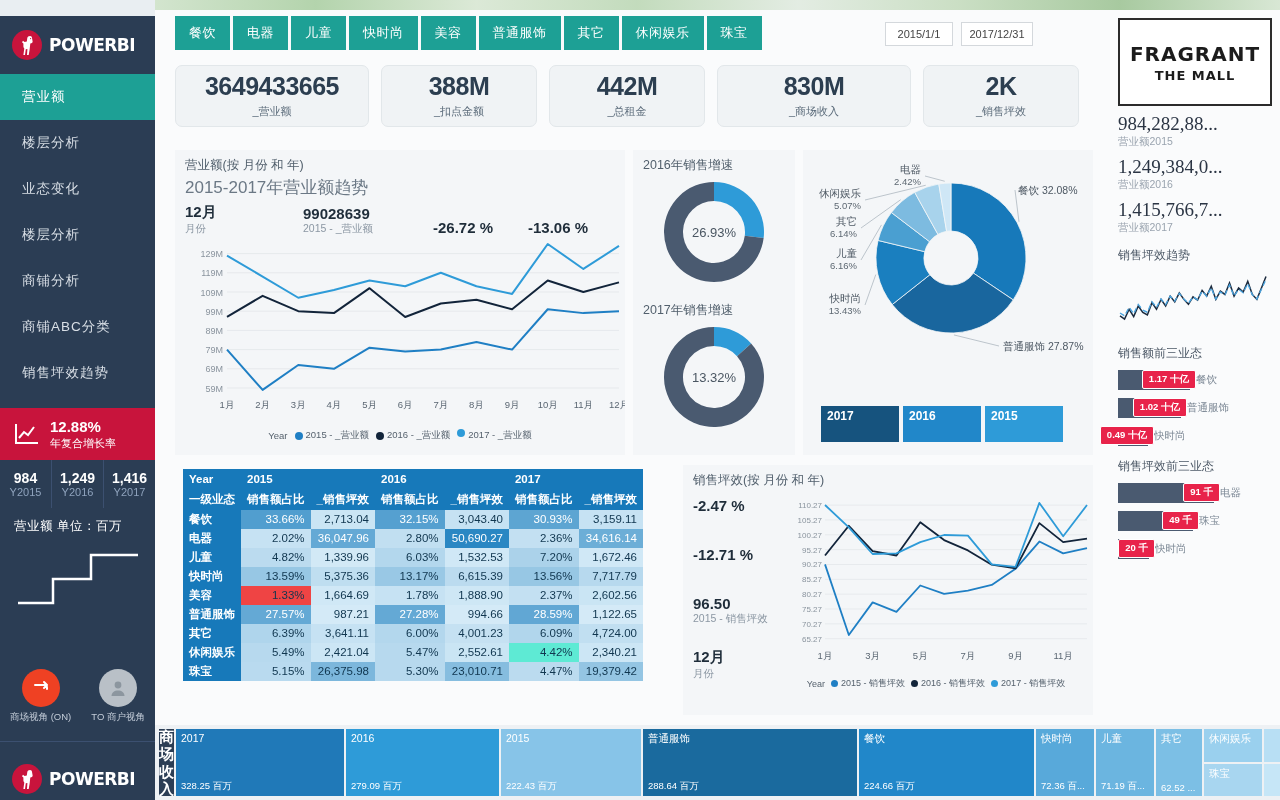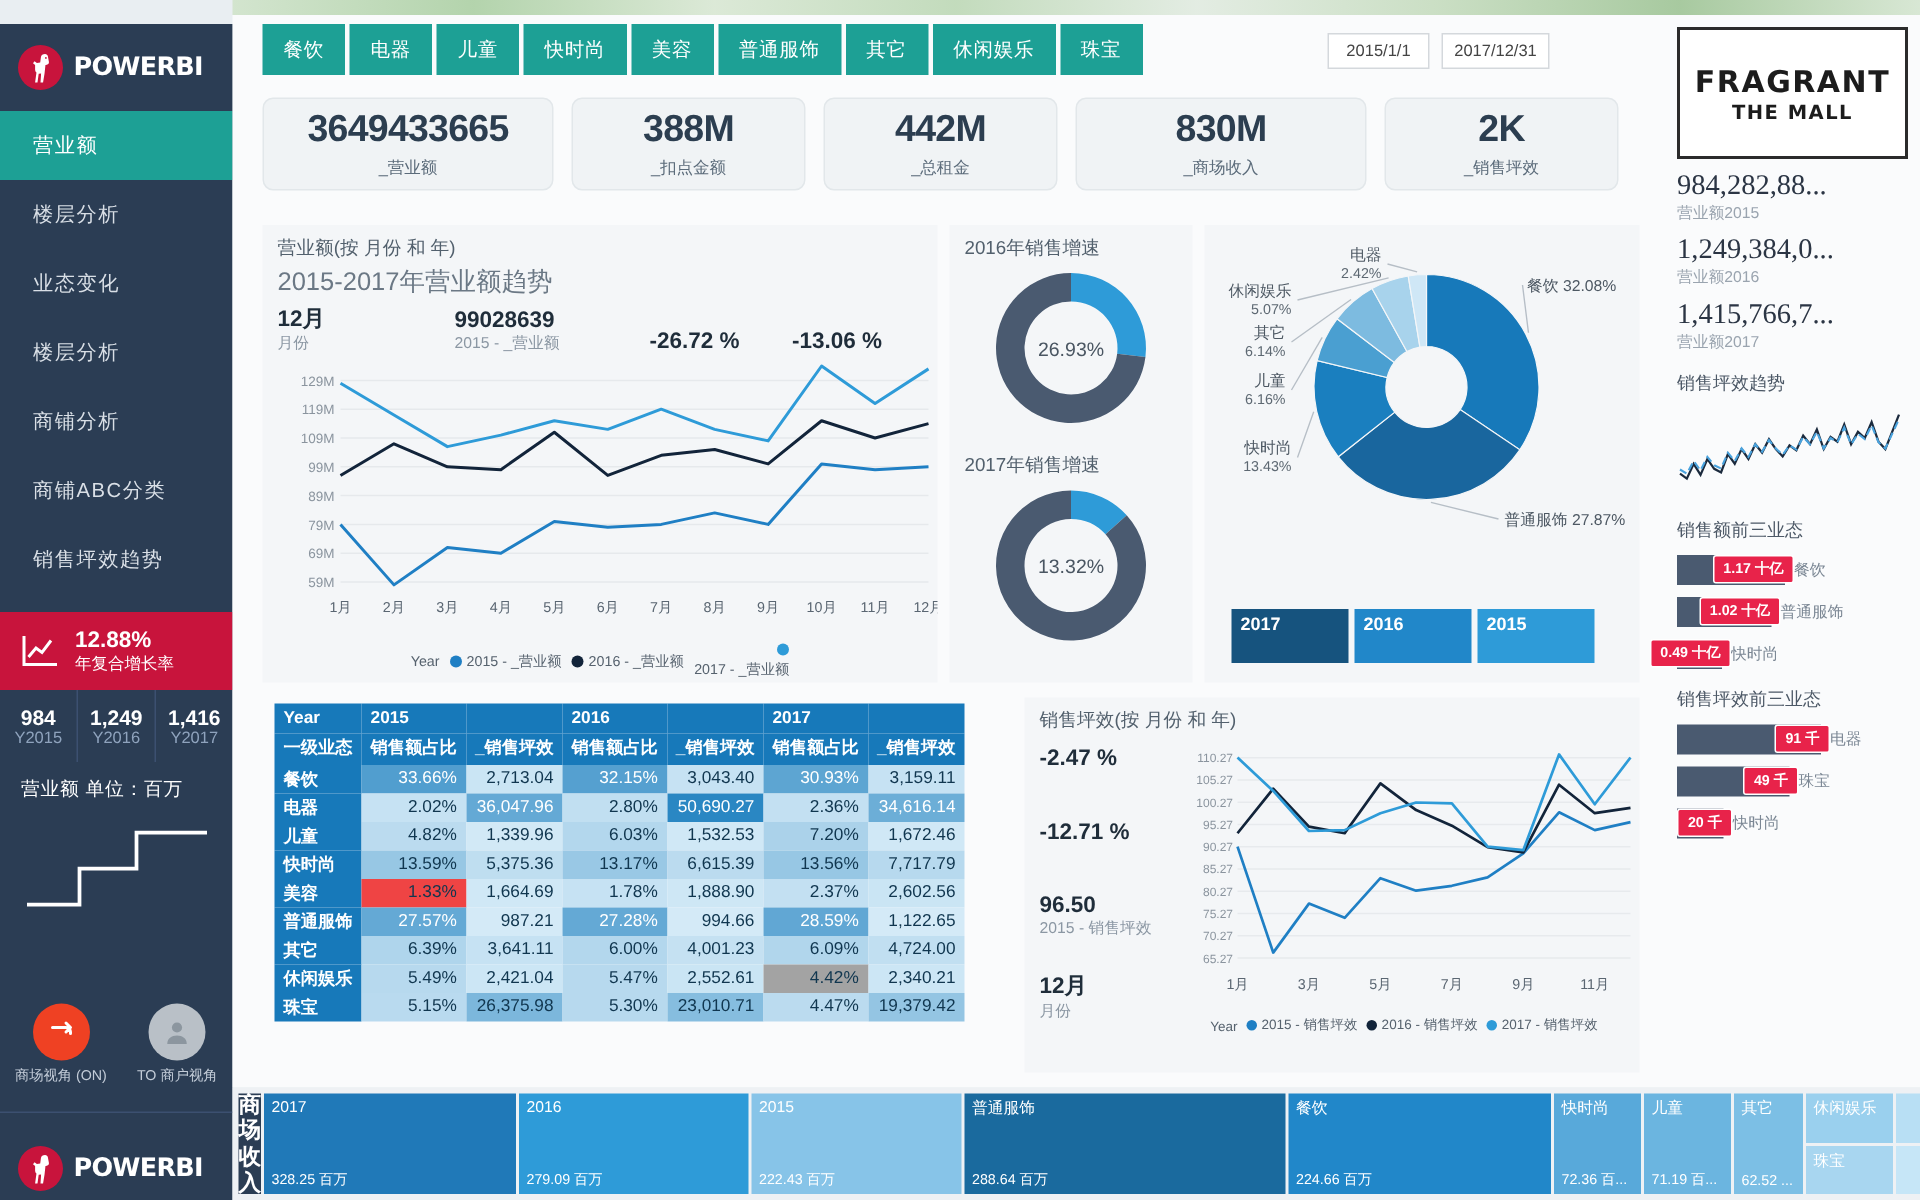--- a/index.html
+++ b/index.html
@@ -395,21 +395,21 @@
       <div id="legend1" style="display:flex;justify-content:center;align-items:center;gap:7px;font-size:9.5px;color:#56626e;margin-top:-2px">
           <span>Year</span>
           <span style="display: inline-flex; align-items: center; gap: 3px;">
             <span style="width:8px;height:8px;border-radius:50%;background:#1f7fc4;display:inline-block"></span>
             <span>2015 - _营业额</span>
           </span>
           <span style="display: inline-flex; align-items: center; gap: 3px;">
             <span style="width:8px;height:8px;border-radius:50%;background:#12243a;display:inline-block"></span>
             <span>2016 - _营业额</span>
           </span>
-          <span style="display: inline-flex; align-items: flex-end; gap: 3px; flex-direction: column;">
+          <span style="display: inline-flex; align-items: flex-start; gap: 3px;">
             <span style="width:8px;height:8px;border-radius:50%;background:#2e9bd8;display:inline-block"></span>
             <span>2017 - _营业额</span>
           </span>
         </div>
     </div>
 
     <div class="panel" id="panelDonuts">
       <div class="panel-title">2016年销售增速</div>
       <svg id="donut16" width="162" height="118">
           <path d="M 81 8 A 50 50 0 0 1 130.63281739804052 64.04842435124766 L 111.77234678678512 61.75002309777355 A 31 31 0 0 0 81 27 Z" fill="#2e9bd8"></path>
@@ -545,21 +545,21 @@
               <td style="background: rgb(197, 225, 242); color: rgb(16, 54, 79);">4,001.23</td>
               <td style="background: rgb(177, 214, 236); color: rgb(16, 54, 79);">6.09%</td>
               <td style="background: rgb(193, 223, 241); color: rgb(16, 54, 79);">4,724.00</td>
             </tr>
             <tr>
               <td class="cat">休闲娱乐</td>
               <td style="background: rgb(183, 217, 238); color: rgb(16, 54, 79);">5.49%</td>
               <td style="background: rgb(204, 230, 245); color: rgb(16, 54, 79);">2,421.04</td>
               <td style="background: rgb(183, 217, 238); color: rgb(16, 54, 79);">5.47%</td>
               <td style="background: rgb(202, 229, 244); color: rgb(16, 54, 79);">2,552.61</td>
-              <td style="background: #a3a3a3; color: rgb(16, 54, 79);">4.42%</td>
+              <td style="background: #5eead4; color: rgb(16, 54, 79);">4.42%</td>
               <td style="background: rgb(204, 230, 245); color: rgb(16, 54, 79);">2,340.21</td>
             </tr>
             <tr>
               <td class="cat">珠宝</td>
               <td style="background: rgb(185, 218, 239); color: rgb(16, 54, 79);">5.15%</td>
               <td style="background: rgb(124, 183, 220); color: rgb(16, 54, 79);">26,375.98</td>
               <td style="background: rgb(183, 217, 238); color: rgb(16, 54, 79);">5.30%</td>
               <td style="background: rgb(134, 189, 223); color: rgb(16, 54, 79);">23,010.71</td>
               <td style="background: rgb(187, 219, 239); color: rgb(16, 54, 79);">4.47%</td>
               <td style="background: rgb(148, 197, 227); color: rgb(16, 54, 79);">19,379.42</td>

